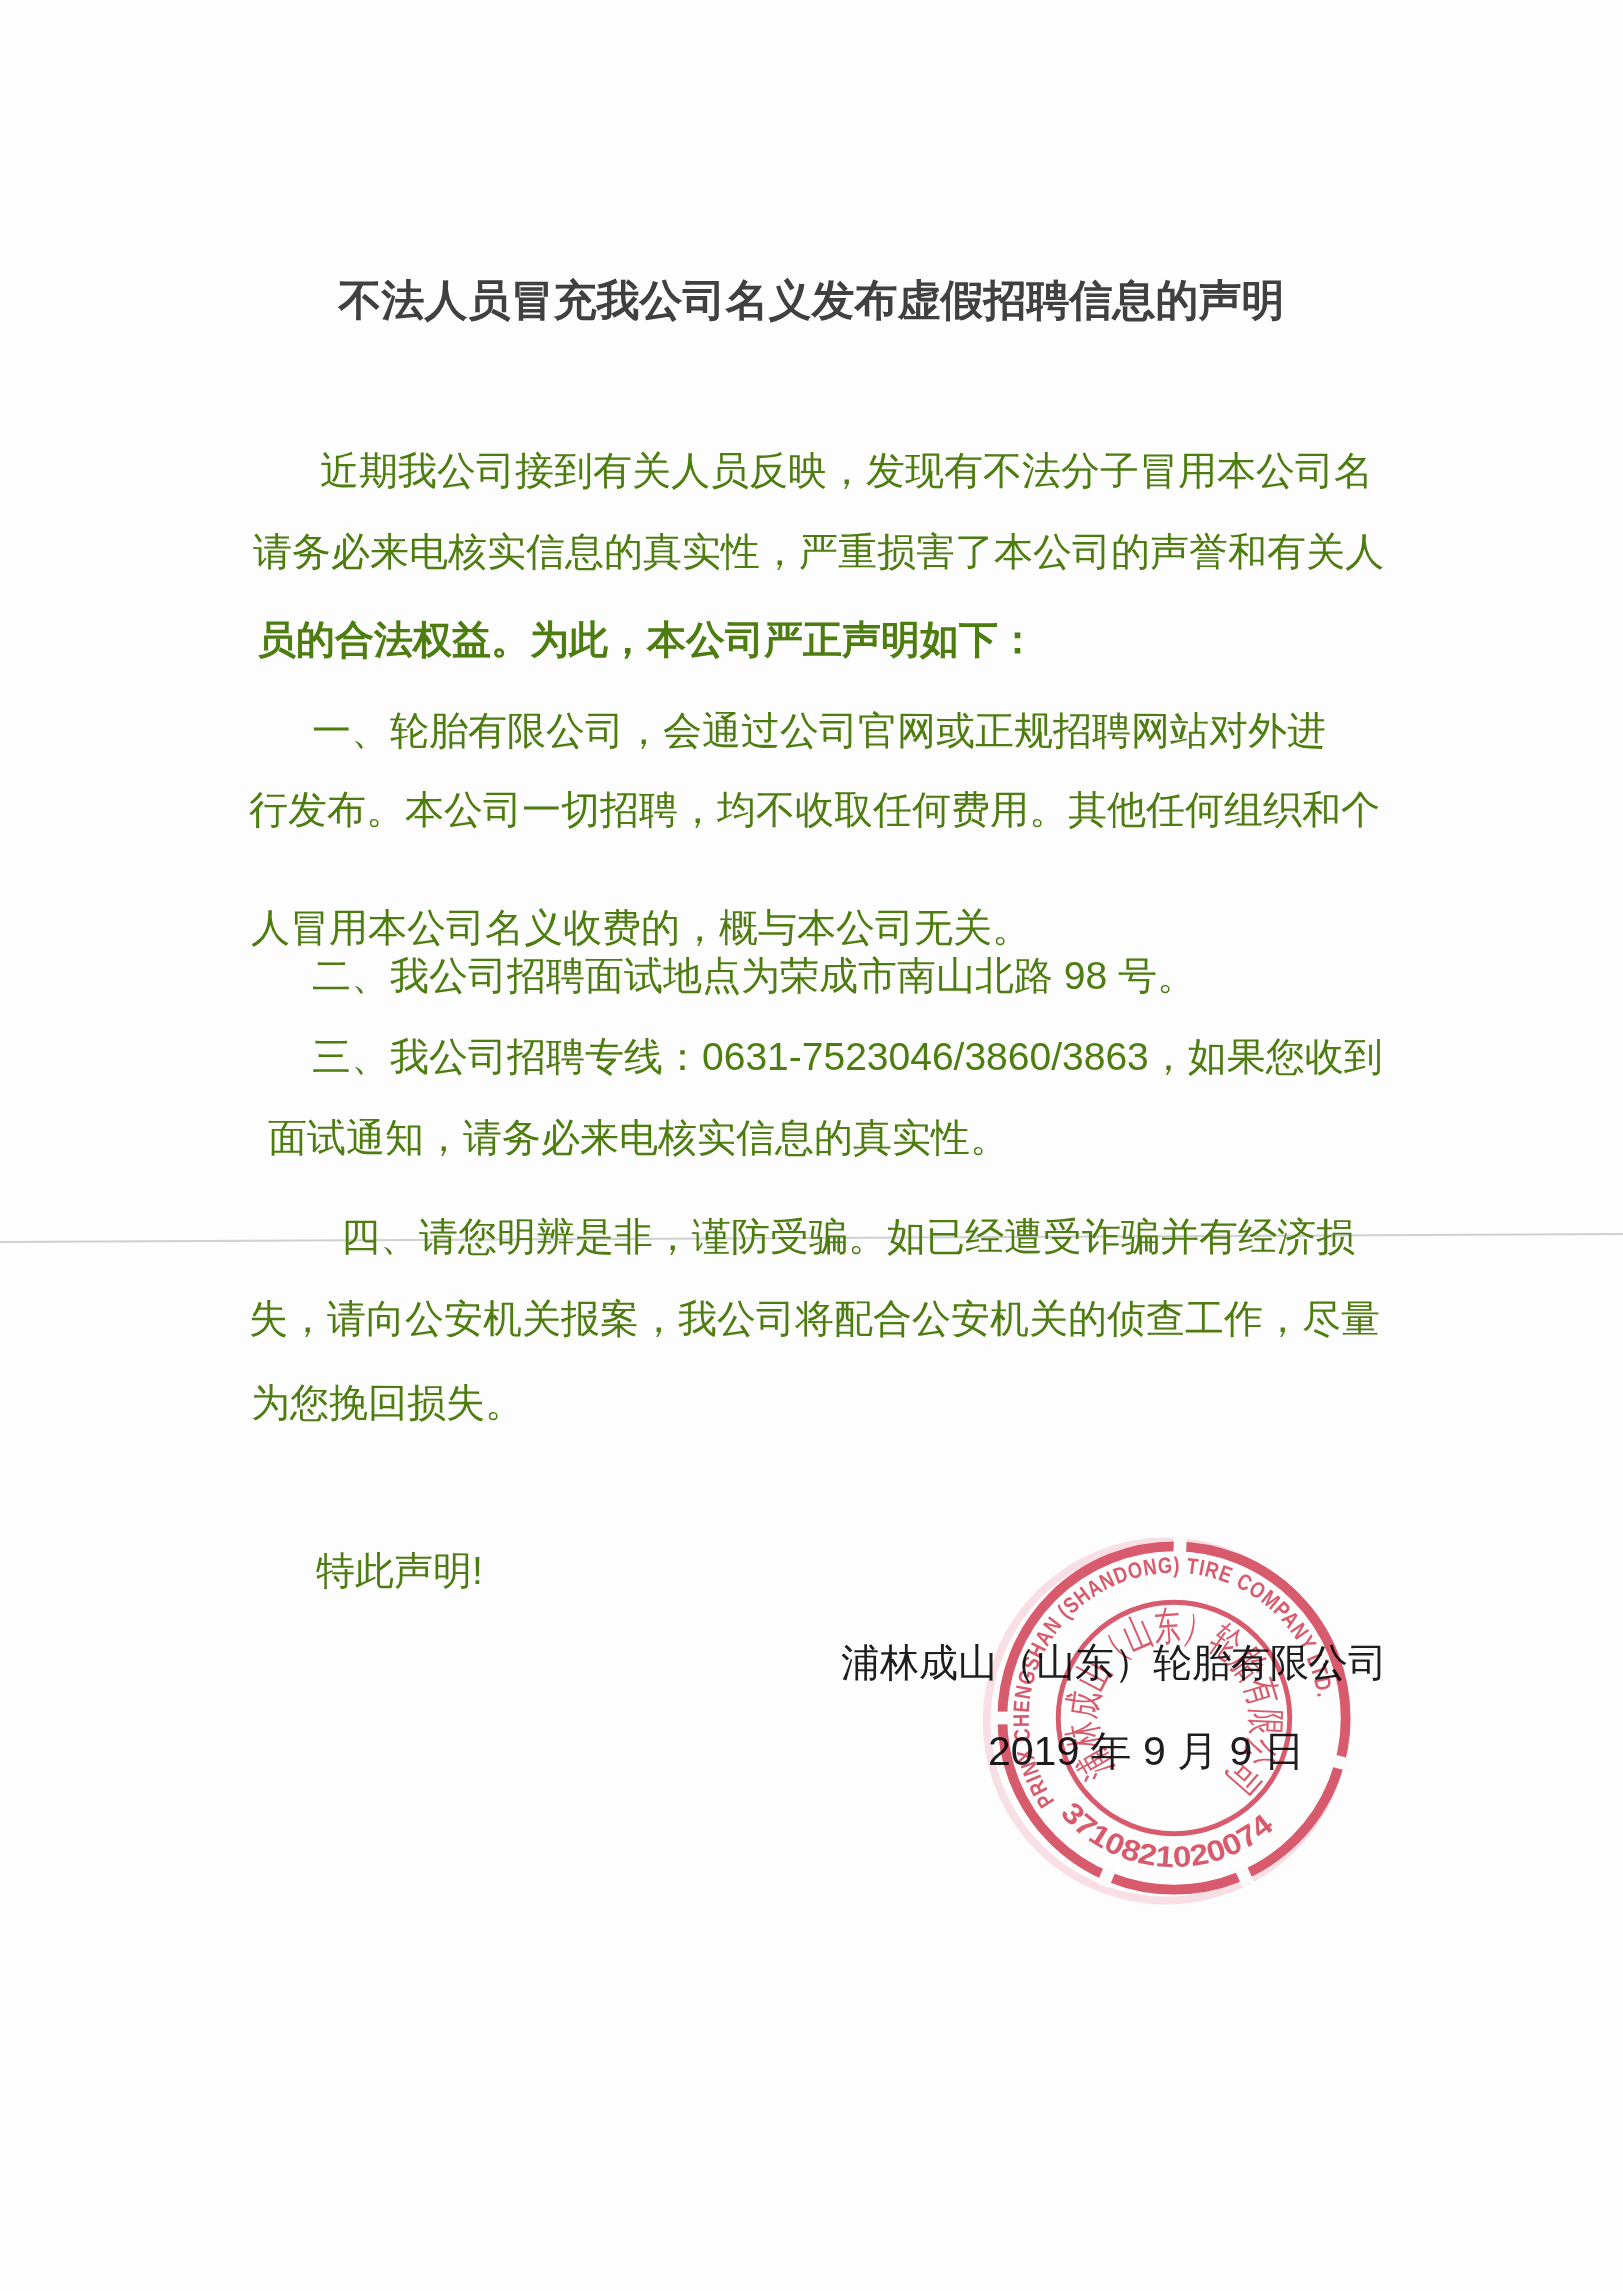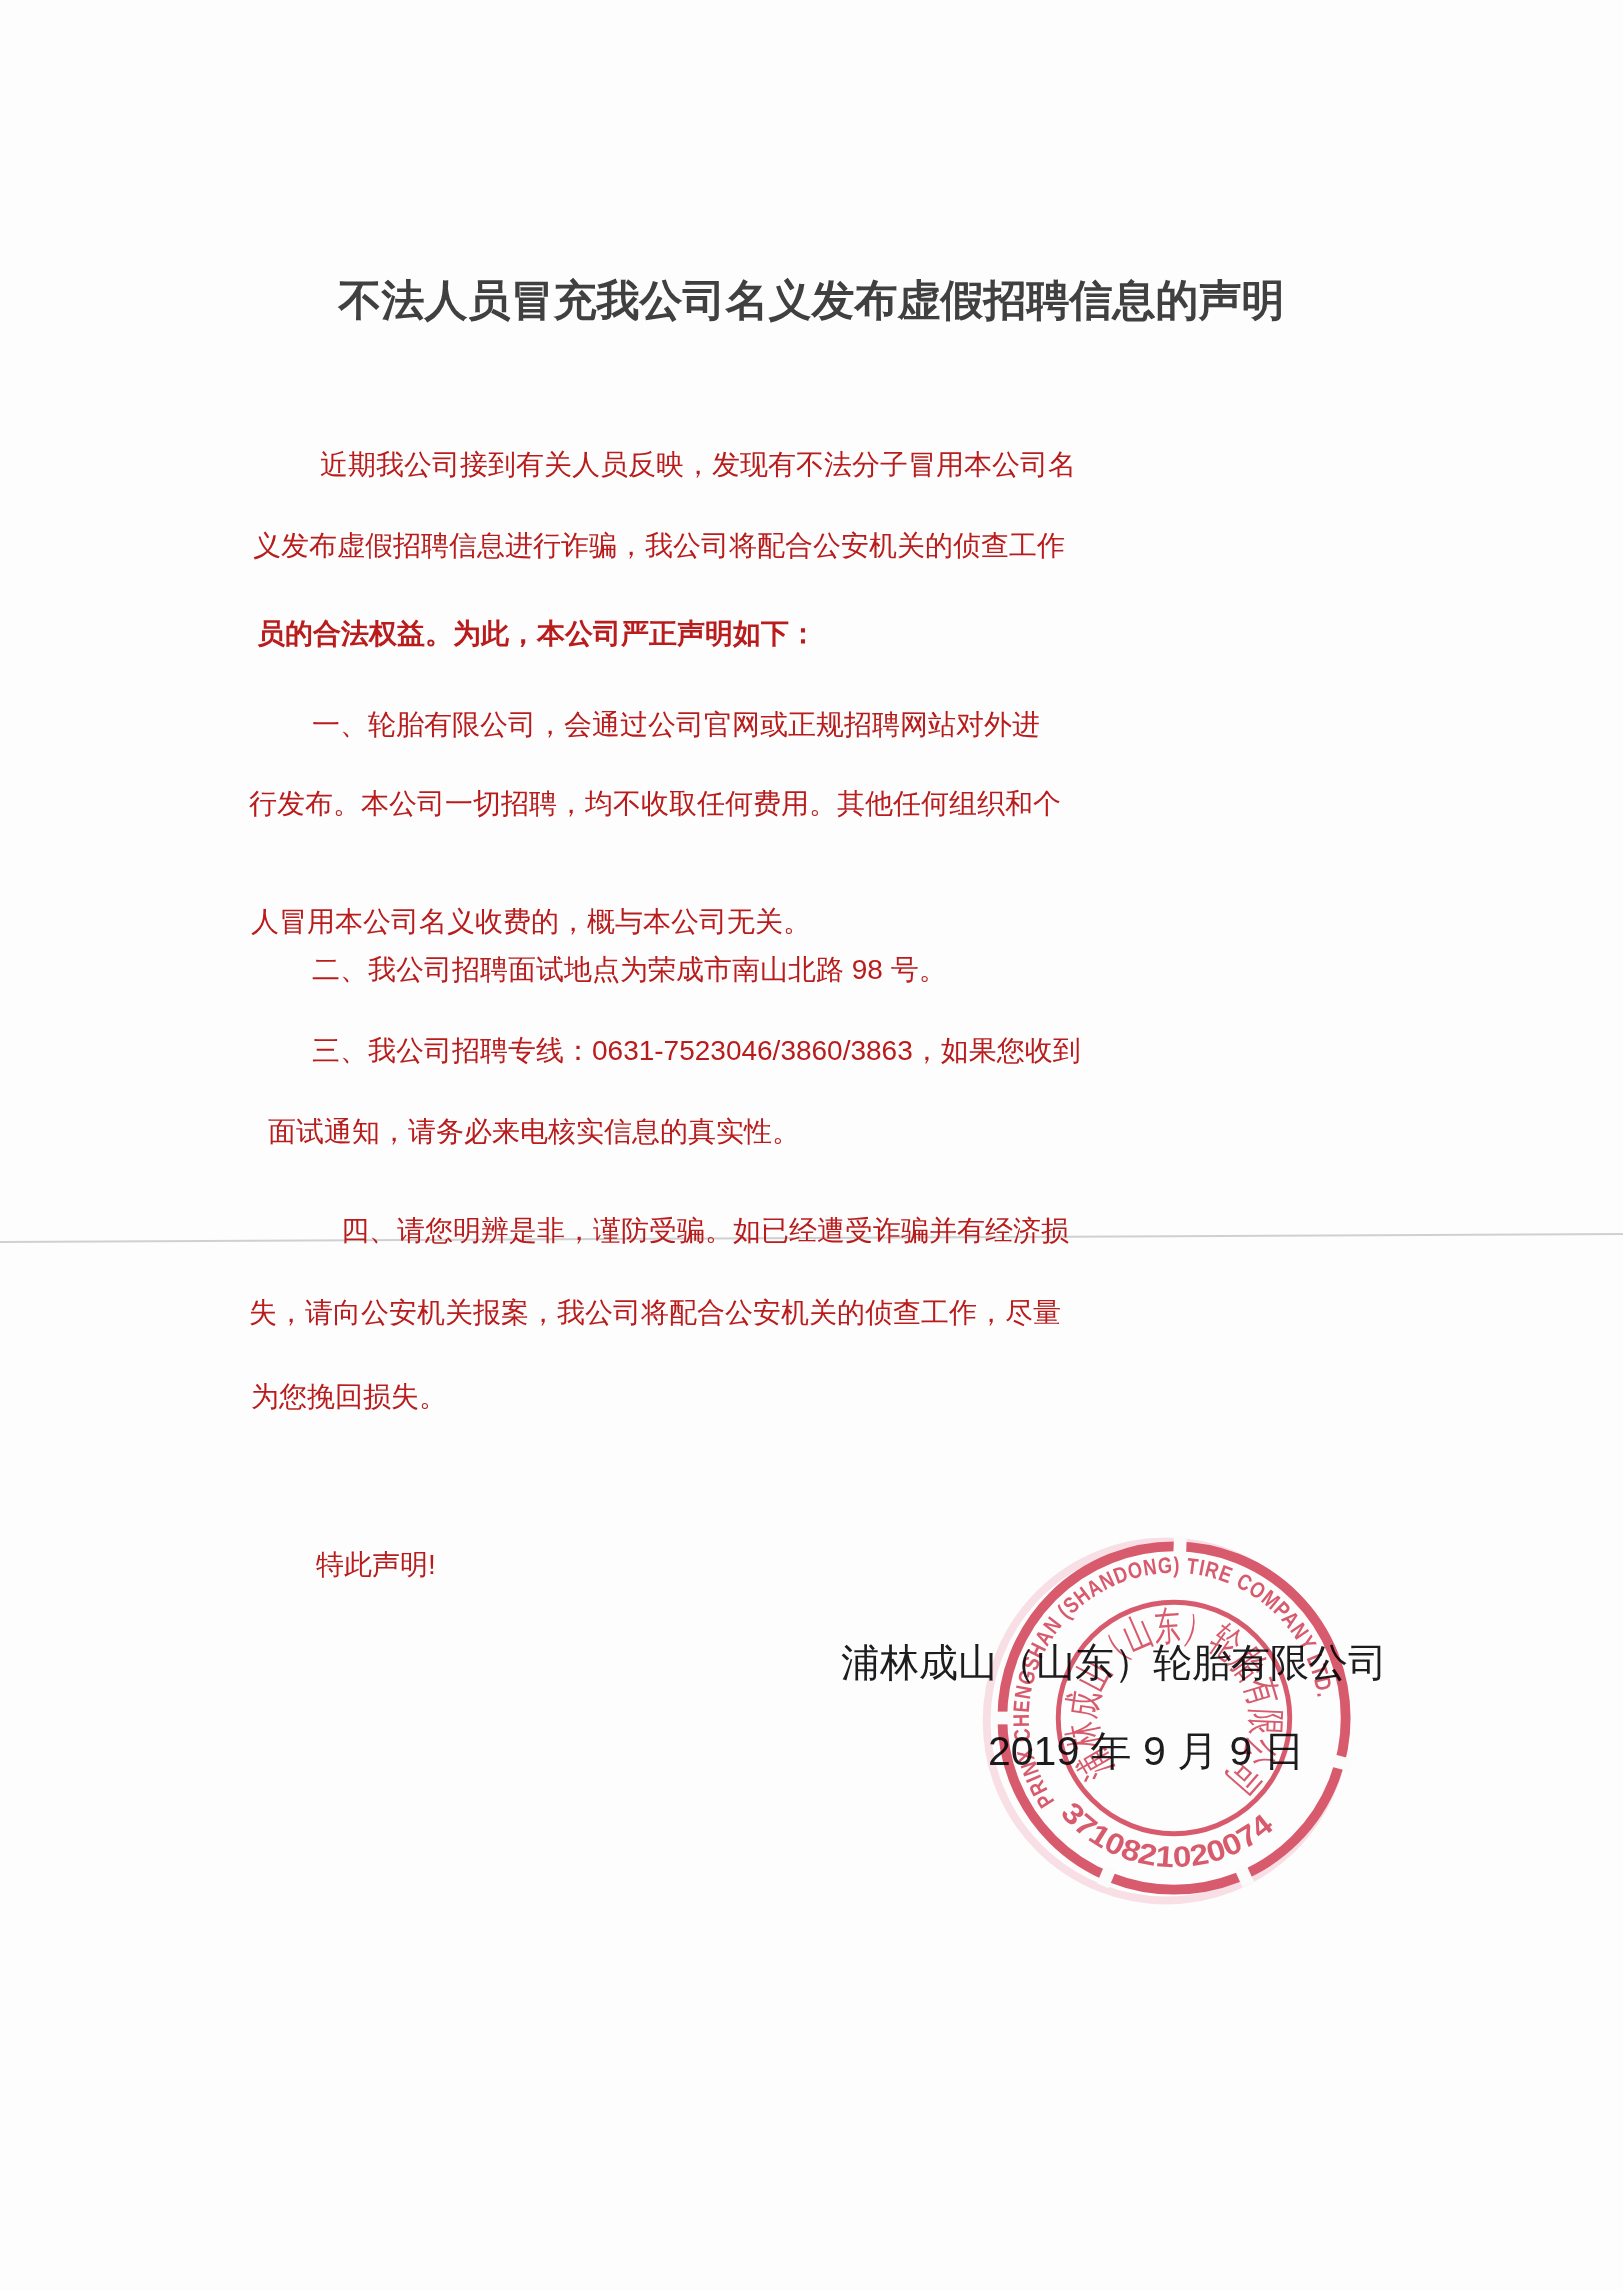--- a/index.html
+++ b/index.html
@@ -17,23 +17,23 @@
     text-align:center;
     font-size:43px;
     font-weight:bold;
     letter-spacing:0px;
     color:#404040;
     white-space:pre;
     z-index:3;
   }
   .doc-line{
     position:absolute;
-    font-size:28px;
+    font-size:39px;
     line-height:1.18;
-    color:#b91c1c;
+    color:#4d7c0f;
     white-space:pre;
     z-index:3;
   }
   .sig-company{
     position:absolute;
     left:841px;top:1636px;
     font-size:39px;
     color:#1d1d1f;
     white-space:pre;
     z-index:3;
@@ -71,21 +71,21 @@
 <body>
 
 <div class="page">
 
   <div class="scan-line"></div>
 
   <div class="doc-title">不法人员冒充我公司名义发布虚假招聘信息的声明</div>
 
   <div>
       <div class="doc-line" style="left: 320px; top: 448px;">近期我公司接到有关人员反映，发现有不法分子冒用本公司名</div>
-      <div class="doc-line" style="left: 253px; top: 529px;">义发布虚假招聘信息进行诈骗，我公司将配合公安机关的侦查工作</div>
+      <div class="doc-line" style="left: 253px; top: 529px;">请务必来电核实信息的真实性，严重损害了本公司的声誉和有关人</div>
       <div class="doc-line" style="left: 257px; top: 617px; font-weight: bold;">员的合法权益。为此，本公司严正声明如下：</div>
       <div class="doc-line" style="left: 312px; top: 708px;">一、轮胎有限公司，会通过公司官网或正规招聘网站对外进</div>
       <div class="doc-line" style="left: 249px; top: 787px;">行发布。本公司一切招聘，均不收取任何费用。其他任何组织和个</div>
       <div class="doc-line" style="left: 251px; top: 865px; margin-top: 40px;">人冒用本公司名义收费的，概与本公司无关。</div>
       <div class="doc-line" style="left: 312px; top: 953px;">二、我公司招聘面试地点为荣成市南山北路 98 号。</div>
       <div class="doc-line" style="left: 312px; top: 1034px;">三、我公司招聘专线：0631-7523046/3860/3863，如果您收到</div>
       <div class="doc-line" style="left: 253px; top: 1115px; margin-left: 15px;">面试通知，请务必来电核实信息的真实性。</div>
       <div class="doc-line" style="left: 310px; top: 1214px; margin-left: 31px;">四、请您明辨是非，谨防受骗。如已经遭受诈骗并有经济损</div>
       <div class="doc-line" style="left: 249px; top: 1296px;">失，请向公安机关报案，我公司将配合公安机关的侦查工作，尽量</div>
       <div class="doc-line" style="left: 251px; top: 1380px;">为您挽回损失。</div>

